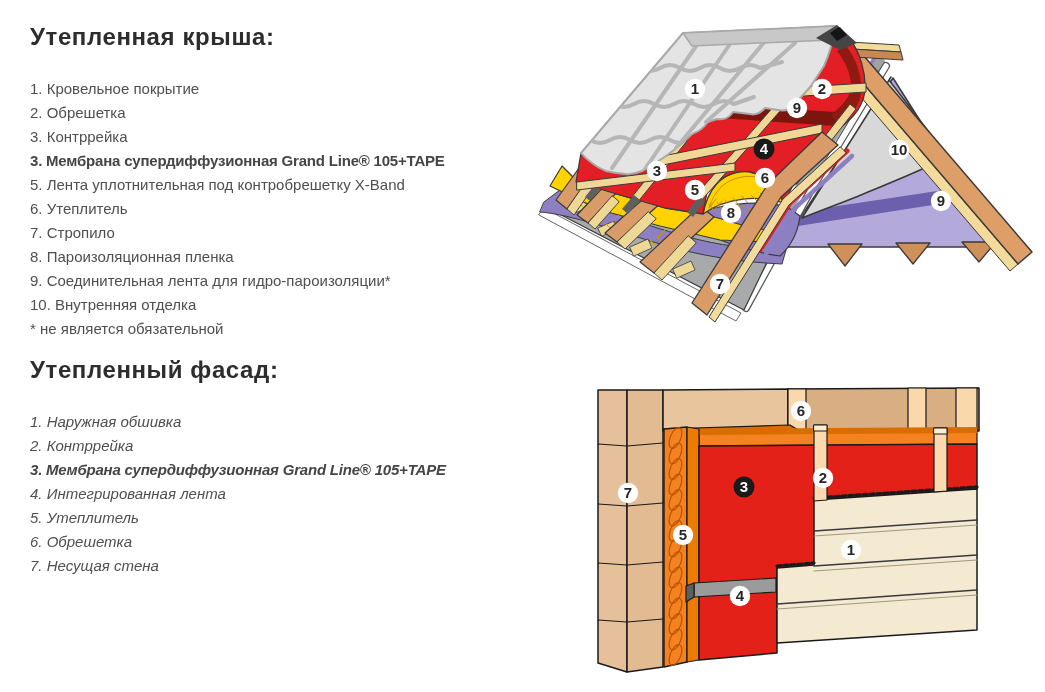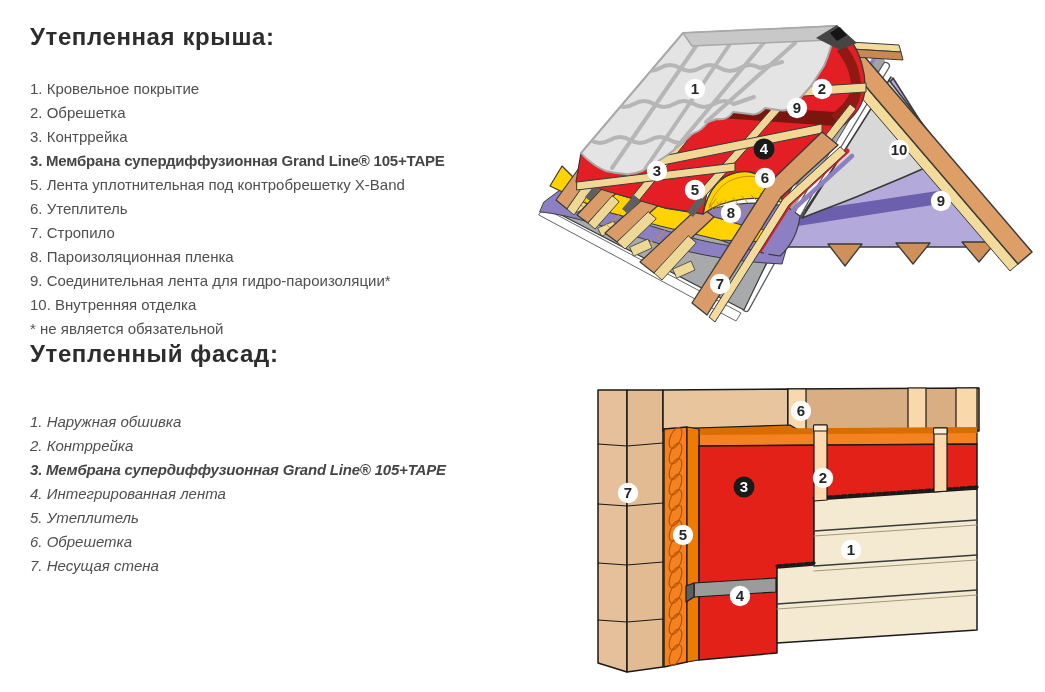--- a/index.html
+++ b/index.html
@@ -23,21 +23,21 @@
 <b>3. Мембрана супердиффузионная Grand Line® 105+TAPE</b><br>
 5. Лента уплотнительная под контробрешетку X-Band<br>
 6. Утеплитель<br>
 7. Стропило<br>
 8. Пароизоляционная пленка<br>
 9. Соединительная лента для гидро-пароизоляции*<br>
 10. Внутренняя отделка<br>
 * не является обязательной
 </div>
 
-<div class="h1" style="top:340px;text-align:center;">Утепленный фасад:</div>
+<div class="h1" style="top:356px;text-align:center;">Утепленный фасад:</div>
 
 <div class="list" style="top:410px;font-style:italic;">
 1. Наружная обшивка<br>
 2. Контррейка<br>
 <b>3. Мембрана супердиффузионная Grand Line® 105+TAPE</b><br>
 4. Интегрированная лента<br>
 5. Утеплитель<br>
 6. Обрешетка<br>
 7. Несущая стена
 </div>

